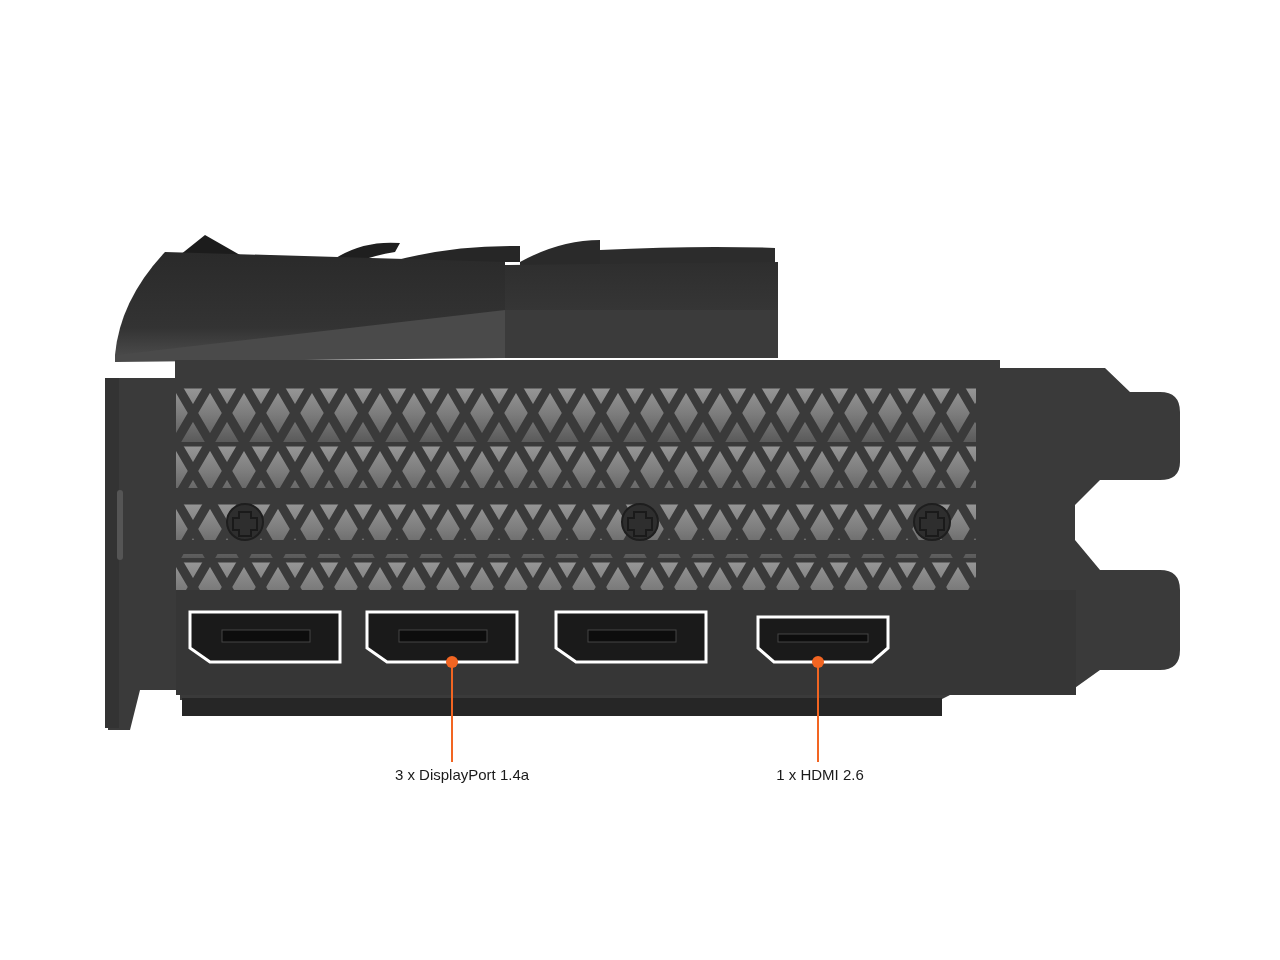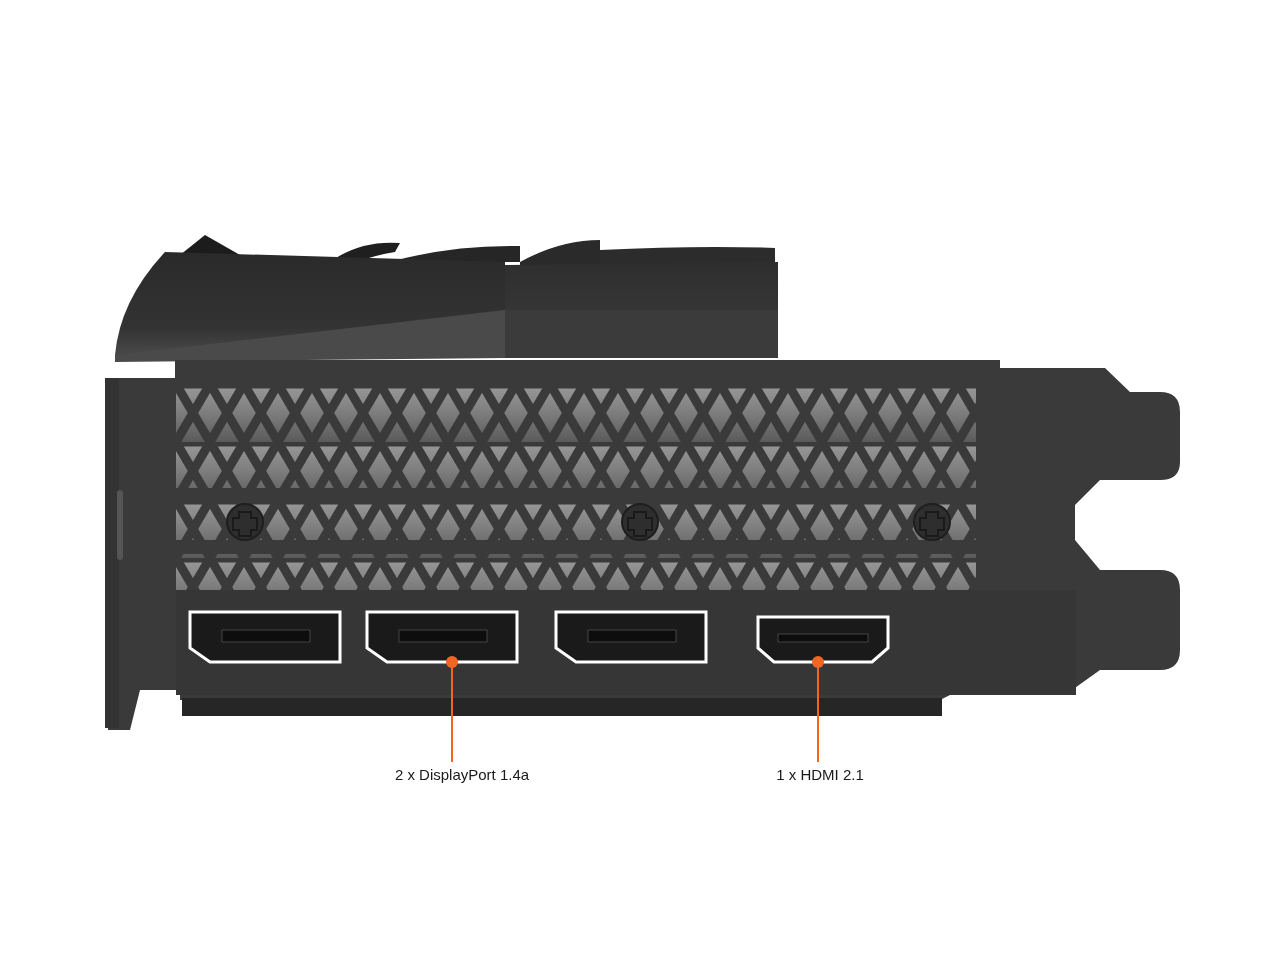--- a/index.html
+++ b/index.html
@@ -101,18 +101,18 @@
 
     <g>
       <path d="M758 617 L888 617 L888 648 L872 662 L774 662 L758 648 Z" fill="#1a1a1a" stroke="#ffffff" stroke-width="3"></path>
       <rect x="778" y="634" width="90" height="8" fill="#0d0d0d" stroke="#444" stroke-width="1"></rect>
     </g>
   </svg>
 
   
   <div class="dot" style="left:452px; top:662px;"></div>
   <div class="leader" style="left:451px; top:662px; height:100px;"></div>
-  <div class="label" style="left:462px; top:766px;">2 x DisplayPort 1.4a</div>
+  <div class="label" style="left:462px; top:766px;">3 x DisplayPort 1.4a</div>
 
   <div class="dot" style="left:818px; top:662px;"></div>
   <div class="leader" style="left:817px; top:662px; height:100px;"></div>
-  <div class="label" style="left:820px; top:766px;">1 x HDMI 2.1</div>
+  <div class="label" style="left:820px; top:766px;">1 x HDMI 2.6</div>
 </div>
 
 </body></html>

